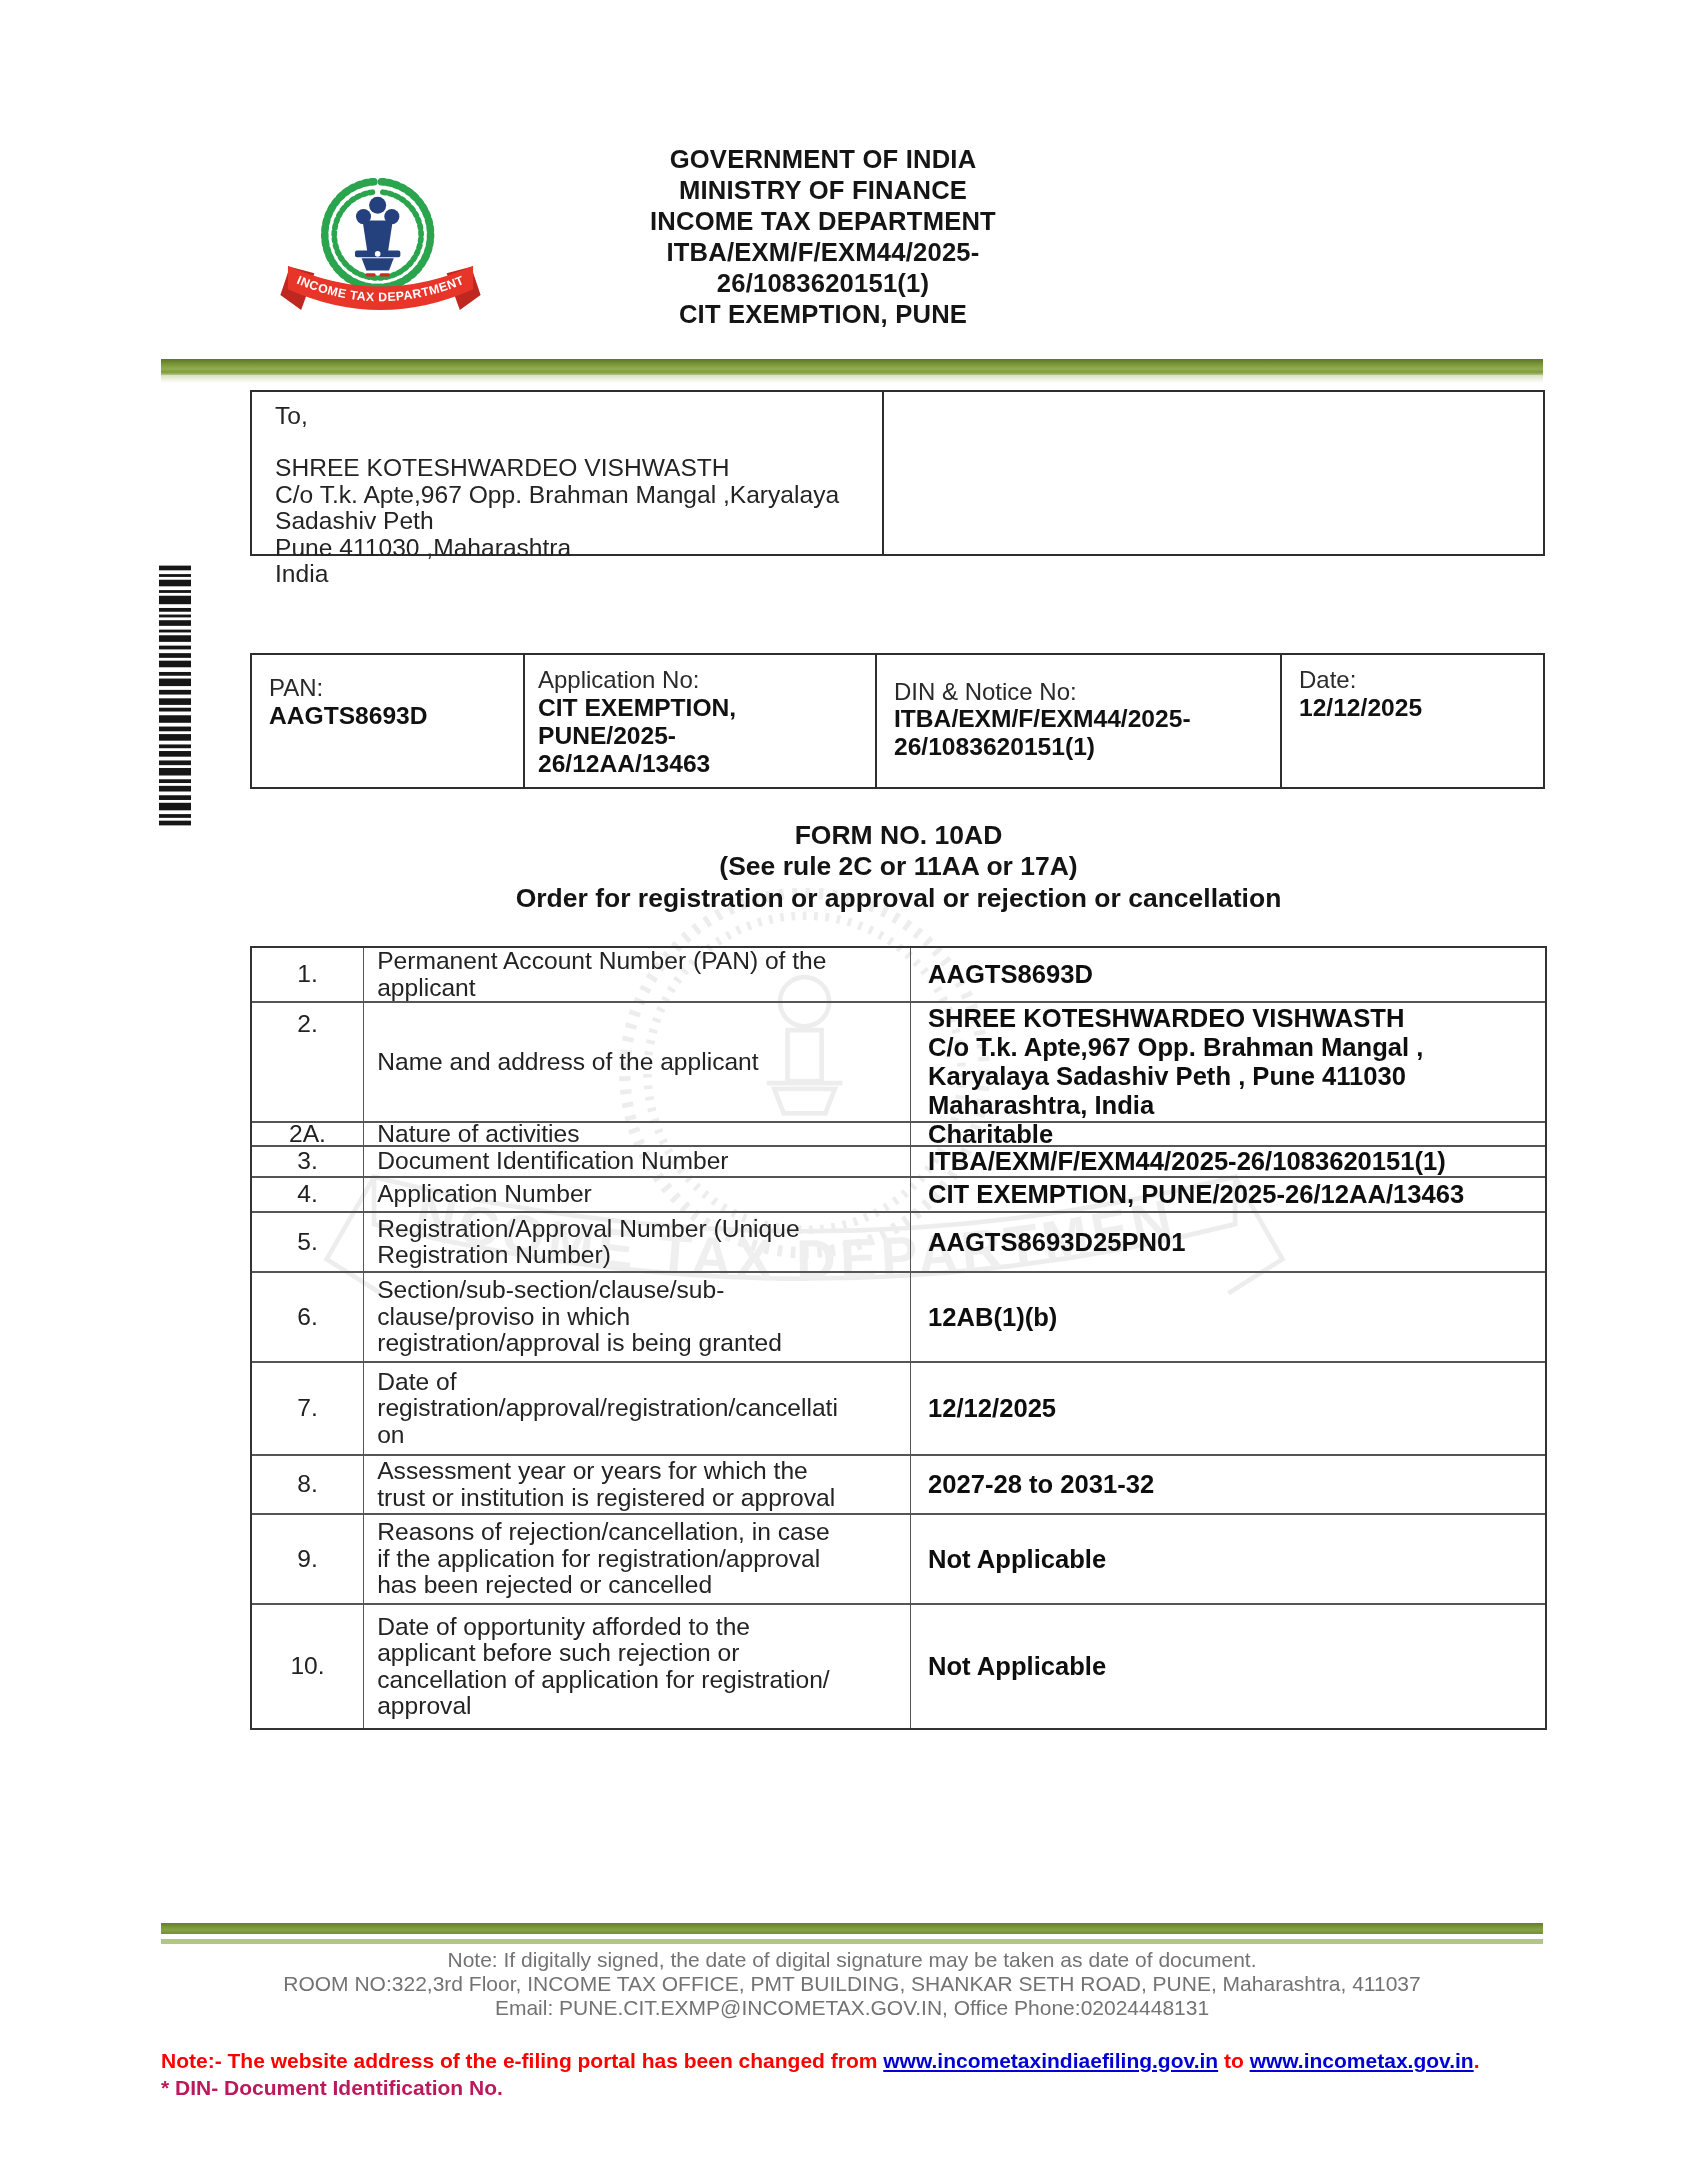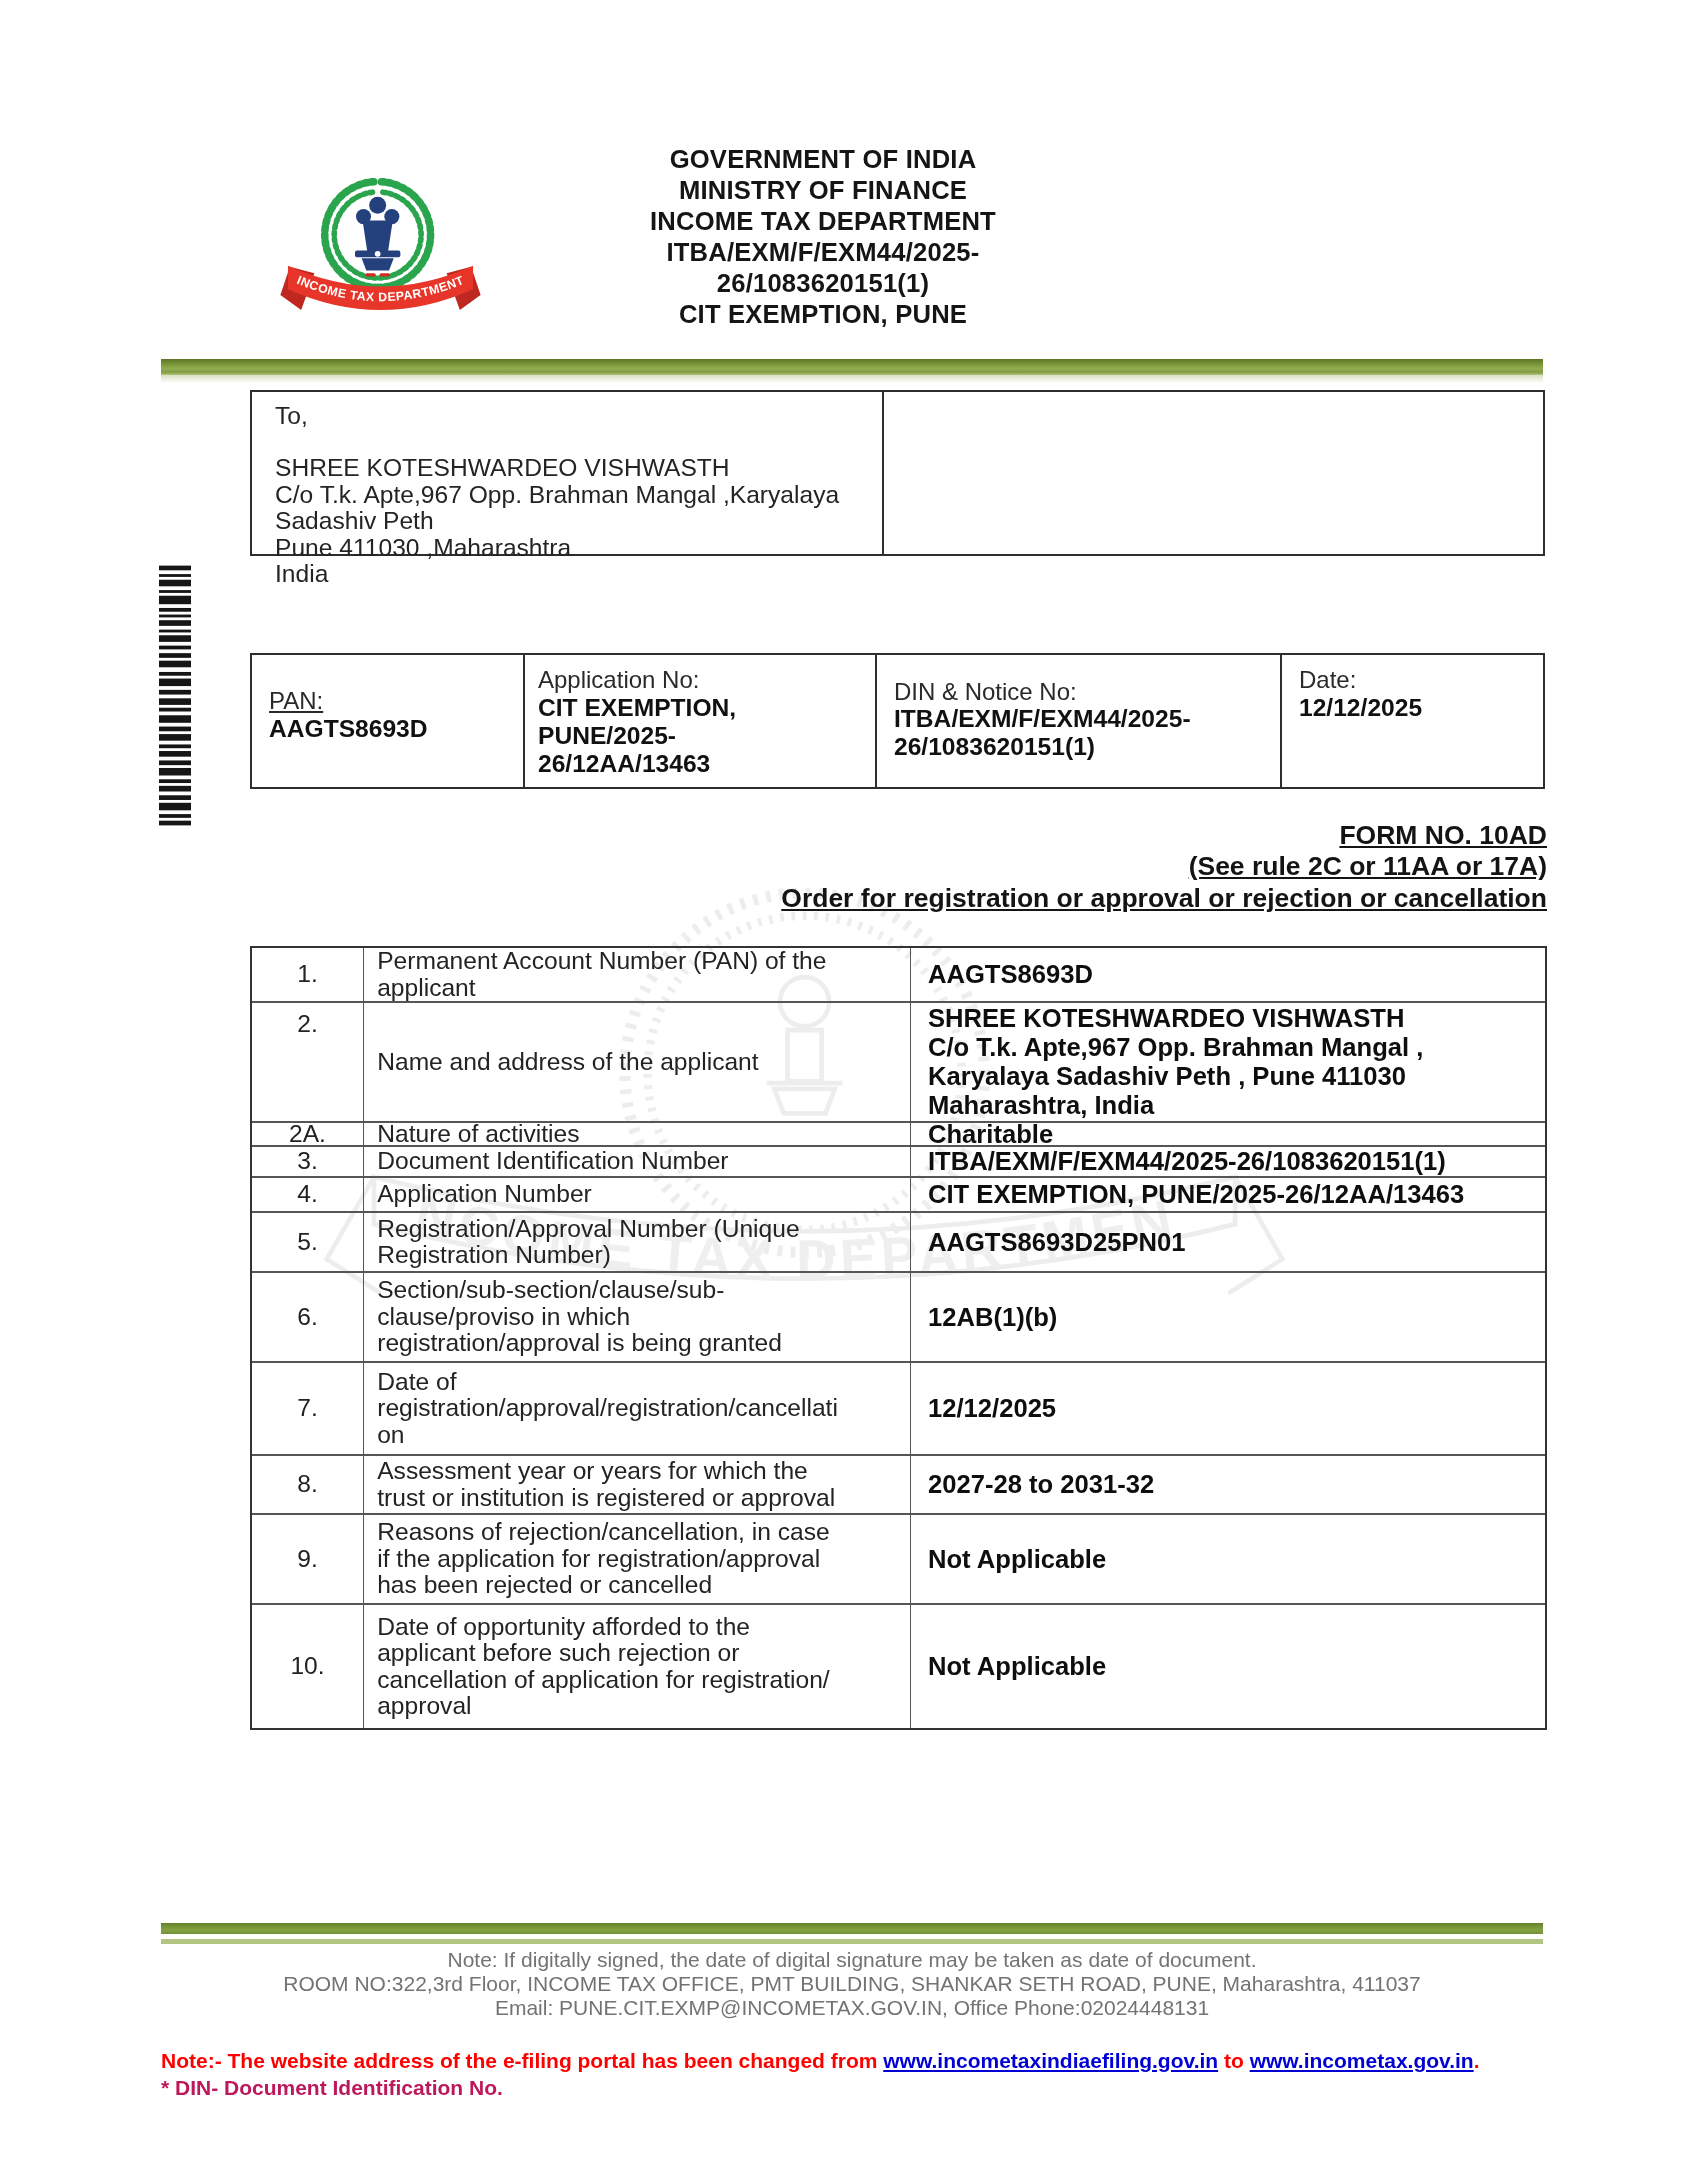--- a/index.html
+++ b/index.html
@@ -43,29 +43,29 @@
 
   
   .sum-table {
     position:absolute; left:250px; top:653px; width:1295px; min-height:112px;
     border:2.8px solid #2e2e2e; box-sizing:border-box; display:flex;
   }
   .sum-cell { padding:11.4px 15px 9.5px 17px; box-sizing:border-box; }
   .sum-cell + .sum-cell { border-left:2.8px solid #2e2e2e; }
   .sum-label { font-size:24px; line-height:27.4px; color:#2a2a2a; }
   .sum-value { font-size:24.6px; line-height:28px; font-weight:bold; color:#111; }
-  .sc-pan   { width:271px; } .sc-pan .sum-label { margin-top:21px;text-decoration:underline; }
+  .sc-pan   { width:271px; } .sc-pan .sum-label { margin-top:8px; }
   .sc-app   { width:352px;padding-left:13px; }
   .sc-din   { width:405px; } .sc-din .sum-label { margin-top:11.4px; }
   .sc-date  { flex:1; }
 
   
   .form-heading {
-    position:absolute; left:250px; top:820px; width:1297px; text-align:right;
-    font-weight:bold; color:#141414; z-index:2;text-decoration:underline;
+    position:absolute; left:250px; top:820px; width:1297px; text-align:center;
+    font-weight:bold; color:#141414; z-index:2;
   }
   .form-heading .t1 { font-size:26.5px; line-height:31px; }
   .form-heading .t2 { font-size:26.5px; line-height:31px; }
   .form-heading .t3 { font-size:26.5px; line-height:32px; }
 
   
   .watermark { position:absolute; left:322px; top:888px; width:1003px; height:502px; opacity:0.15; z-index:0; }
 
   
   .order-table {

